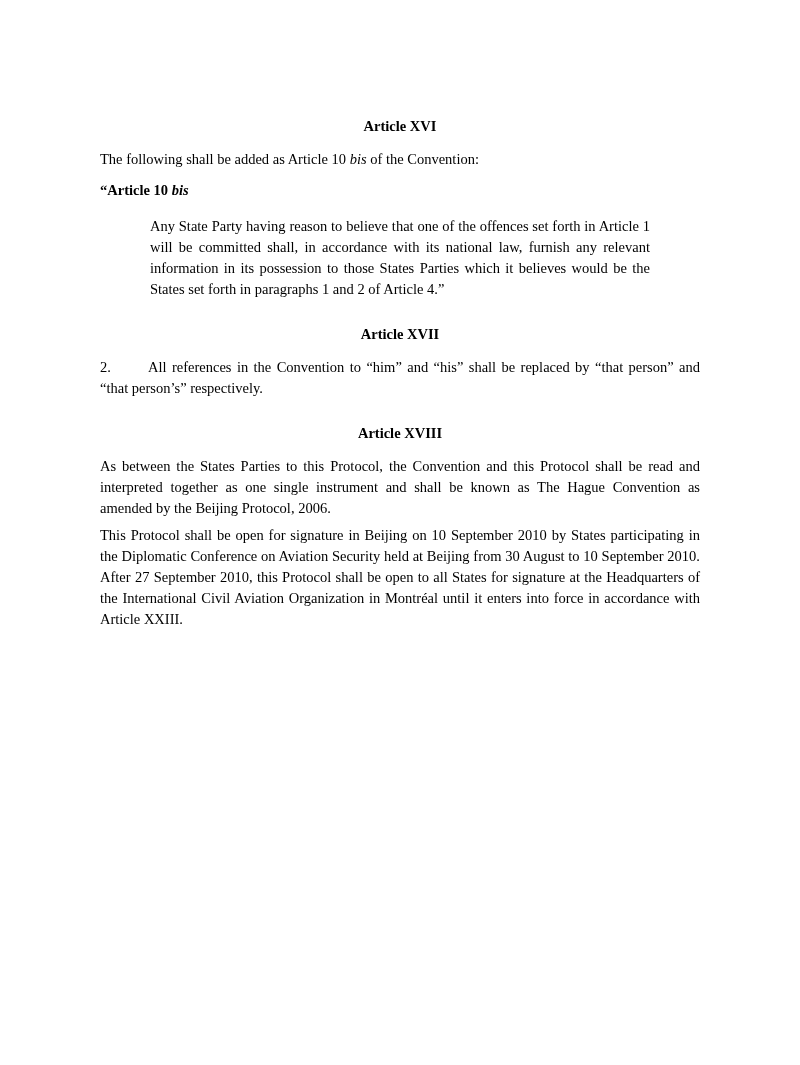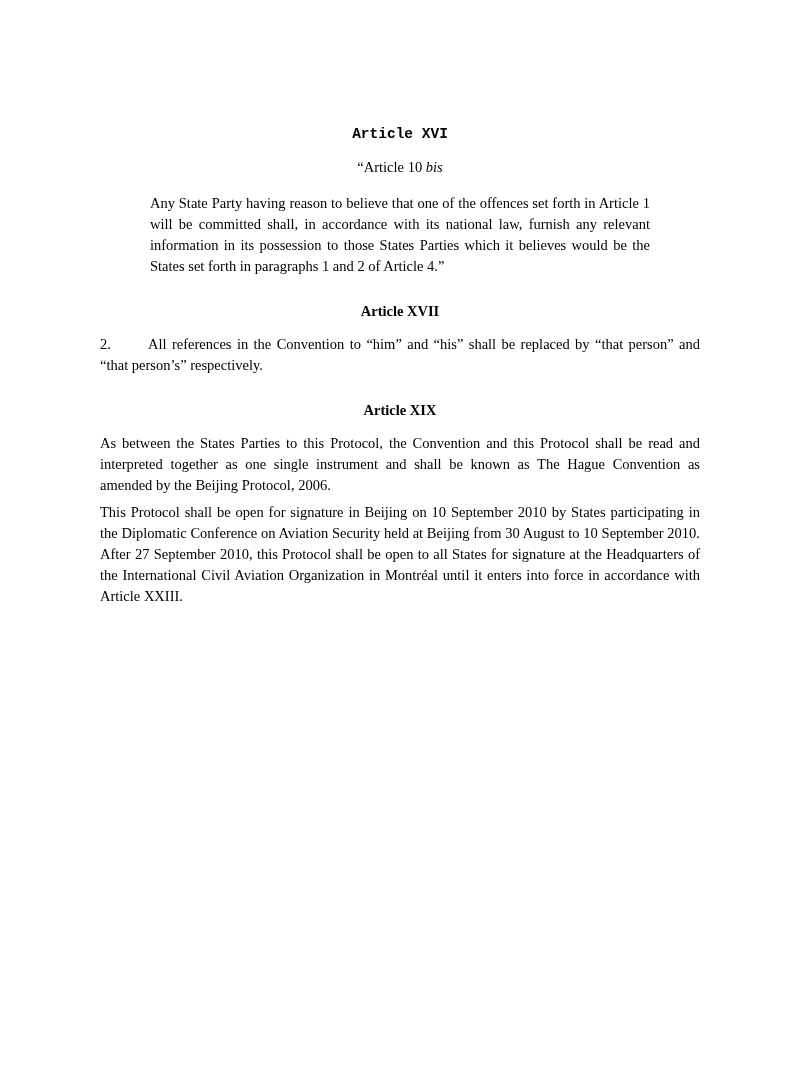--- a/index.html
+++ b/index.html
@@ -14,24 +14,24 @@
     font-family: "Liberation Serif", "DejaVu Serif", serif;
     font-size: 14.5px;
     line-height: 21px;
     overflow: hidden;
   }
   .heading {
     text-align: center;
     font-weight: bold;
     margin: 24px 0 12px 0;
   }
-  .heading.first { margin-top: 12px; font-family: Liberation Mono, monospace; }
+  .heading.first { margin-top: 4px; }
   .sub-heading {
-    text-align: center;
-    font-weight: normal;
+    text-align: left;
+    font-weight: bold;
     margin: 10px 0 15px 0;
   }
   .sub-heading em { font-style: italic; }
   p {
     text-align: justify;
     margin: 0 0 6px 0;
   }
   p em { font-style: italic; }
   .quote {
     margin: 0 50px 3px 50px;
@@ -42,32 +42,33 @@
     width: 48px;
   }
 </style>
 </head>
 <body>
 
 <div class="page">
 
   <div class="heading first">Article XVI</div>
 
+  <p><span>The following shall be added as Article 10 </span><em>bis</em><span> of the Convention:</span></p>
 
   <div class="sub-heading"><span>“Article 10 </span><em>bis</em></div>
 
   <p class="quote">Any State Party having reason to believe that one of the offences set forth in Article 1 will be committed shall, in accordance with its national law, furnish any relevant information in its possession to those States Parties which it believes would be the States set forth in paragraphs 1 and 2 of Article 4.”</p>
 
   <div class="heading">Article XVII</div>
 
 
   <p><span class="num">2.</span><span>All references in the Convention to “him” and “his” shall be replaced by “that person” and “that person’s” respectively.</span></p>
 
+  <div class="heading">Article XVIII</div>
 
 
-  <div class="heading">Article XIX</div>
 
   <p>As between the States Parties to this Protocol, the Convention and this Protocol shall be read and interpreted together as one single instrument and shall be known as The Hague Convention as amended by the Beijing Protocol, 2006.</p>
 
 
   <p>This Protocol shall be open for signature in Beijing on 10 September 2010 by States participating in the Diplomatic Conference on Aviation Security held at Beijing from 30 August to 10 September 2010. After 27 September 2010, this Protocol shall be open to all States for signature at the Headquarters of the International Civil Aviation Organization in Montréal until it enters into force in accordance with Article XXIII.</p>
 
 </div>
 
 </body></html>

